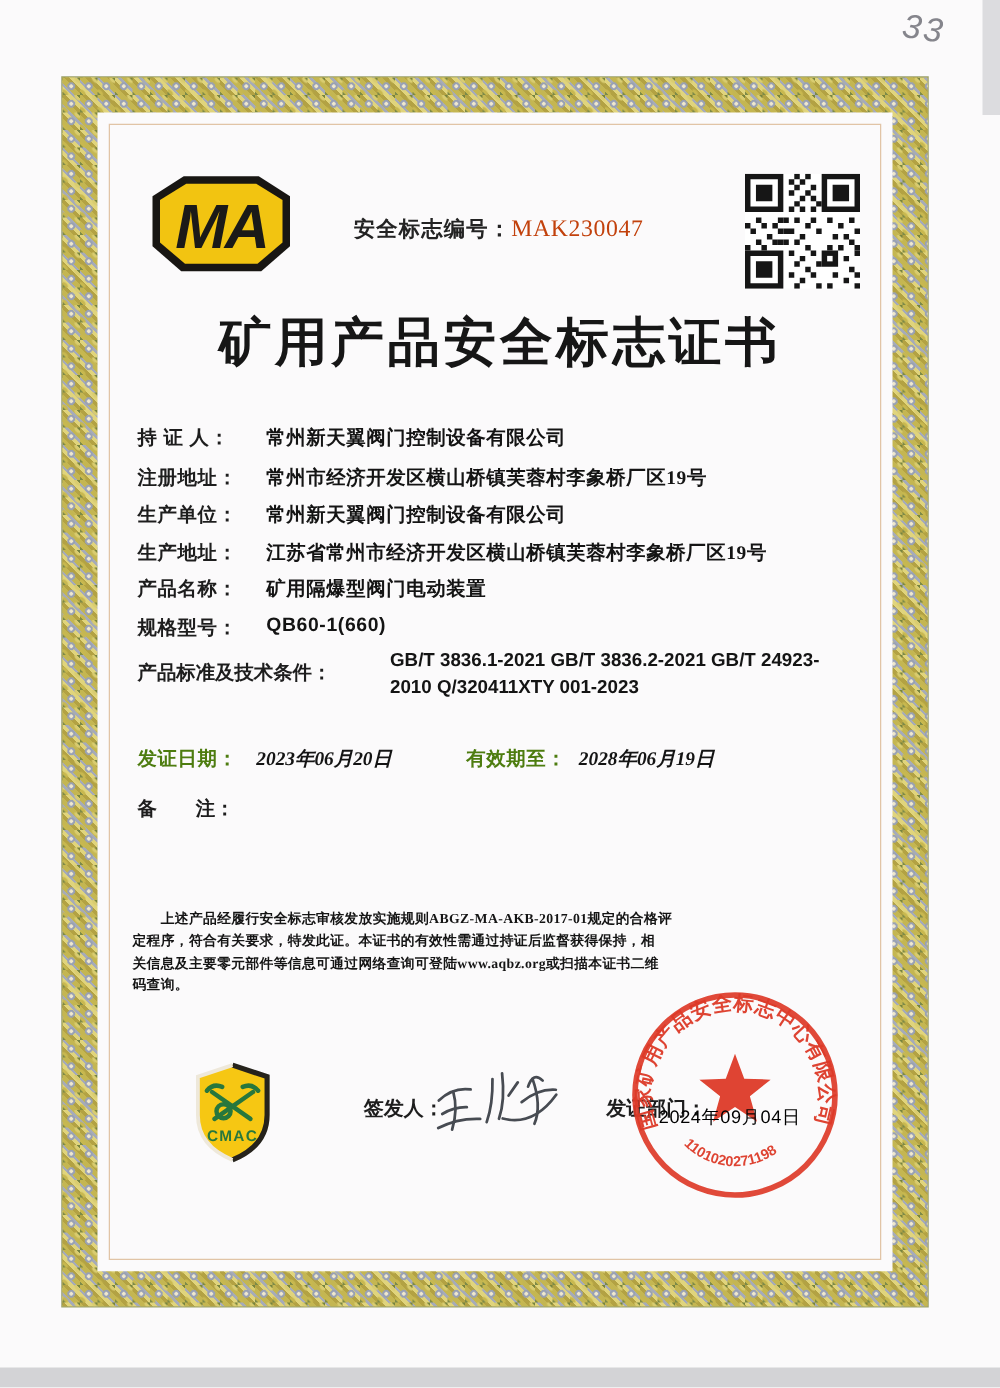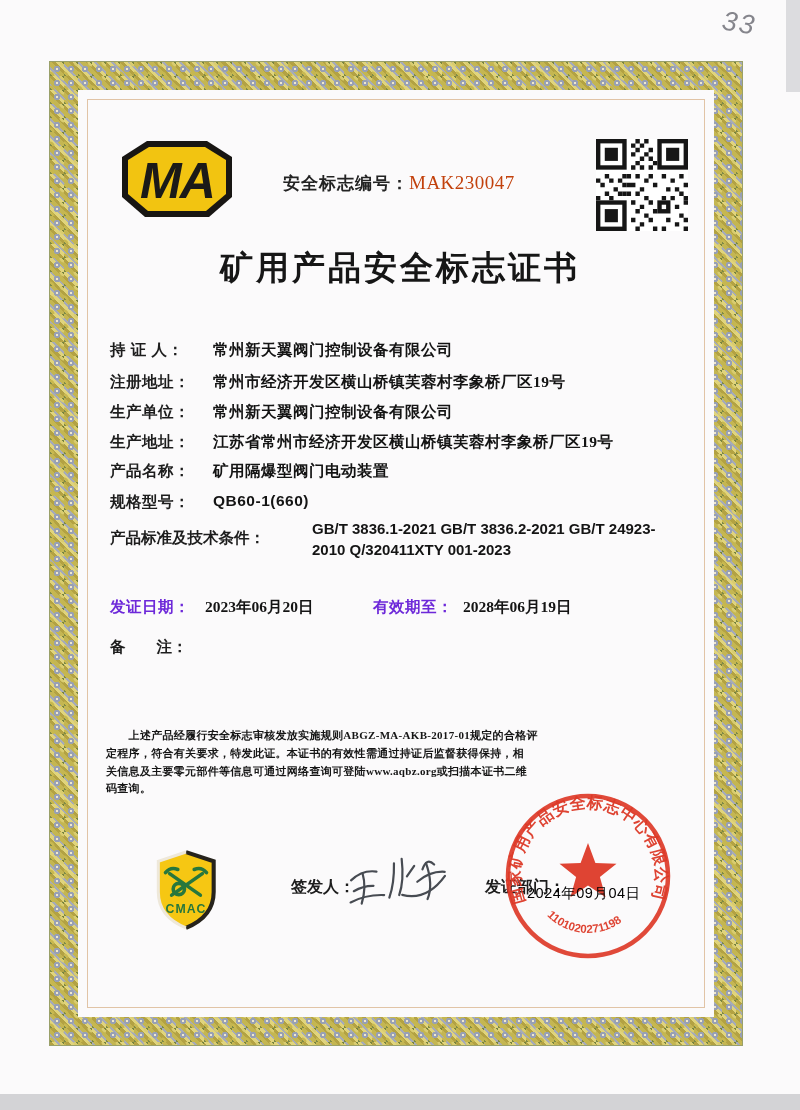--- a/index.html
+++ b/index.html
@@ -39,30 +39,30 @@
 
   .ma-logo{position:absolute;left:116px;top:138px;}
   .certno{position:absolute;left:283px;top:172px;display:flex;align-items:baseline;gap:0;}
   .certno .lab{font-size:17px;font-weight:bold;color:#232323;letter-spacing:1px;}
   .certno .val{font-family:"Liberation Serif",serif;font-size:19px;color:#c2410c;letter-spacing:.5px;}
   .qr{position:absolute;left:596px;top:139px;}
 
   .title{
     position:absolute;left:0;top:246px;width:800px;text-align:center;
     font-family:"Liberation Serif",serif;font-weight:bold;
-    font-size:33px;color:#161616;letter-spacing:3px;
+    font-size:42px;color:#161616;letter-spacing:3px;
   }
 
   .row{position:absolute;left:110px;display:flex;}
   .row .lab{font-size:15.5px;font-weight:bold;color:#1d1d1d;width:103px;flex:none;letter-spacing:.5px;}
   .row .val{font-family:"Liberation Serif",serif;font-size:15.5px;font-weight:bold;color:#141414;letter-spacing:.5px;}
   .std-label{position:absolute;left:110px;top:528px;font-size:15.5px;font-weight:bold;color:#1d1d1d;}
   .std-val{position:absolute;left:312px;top:518px;width:356px;font-size:15px;font-weight:bold;color:#141414;line-height:21px;}
-  .dates .lab2{font-size:15.5px;font-weight:bold;color:#6d28d9;letter-spacing:.5px;}
-  .dates .val2{font-family:"Liberation Serif",serif;font-size:15.5px;font-weight:bold;color:#141414;}
+  .dates .lab2{font-size:15.5px;font-weight:bold;color:#4d7c0f;letter-spacing:.5px;}
+  .dates .val2{font-family:"Liberation Serif",serif;font-size:15.5px;font-weight:bold;color:#141414;font-style:italic;}
   .remark{position:absolute;left:110px;top:637px;font-size:15.5px;font-weight:bold;color:#1d1d1d;}
 
   .notice{
     position:absolute;left:106px;top:727px;width:614px;
     font-family:"Liberation Serif",serif;
     font-size:11px;font-weight:bold;color:#151515;
     line-height:17.8px;white-space:pre-line;letter-spacing:.3px;
   }
 
   .cmac-logo{position:absolute;left:153px;top:849px;}

